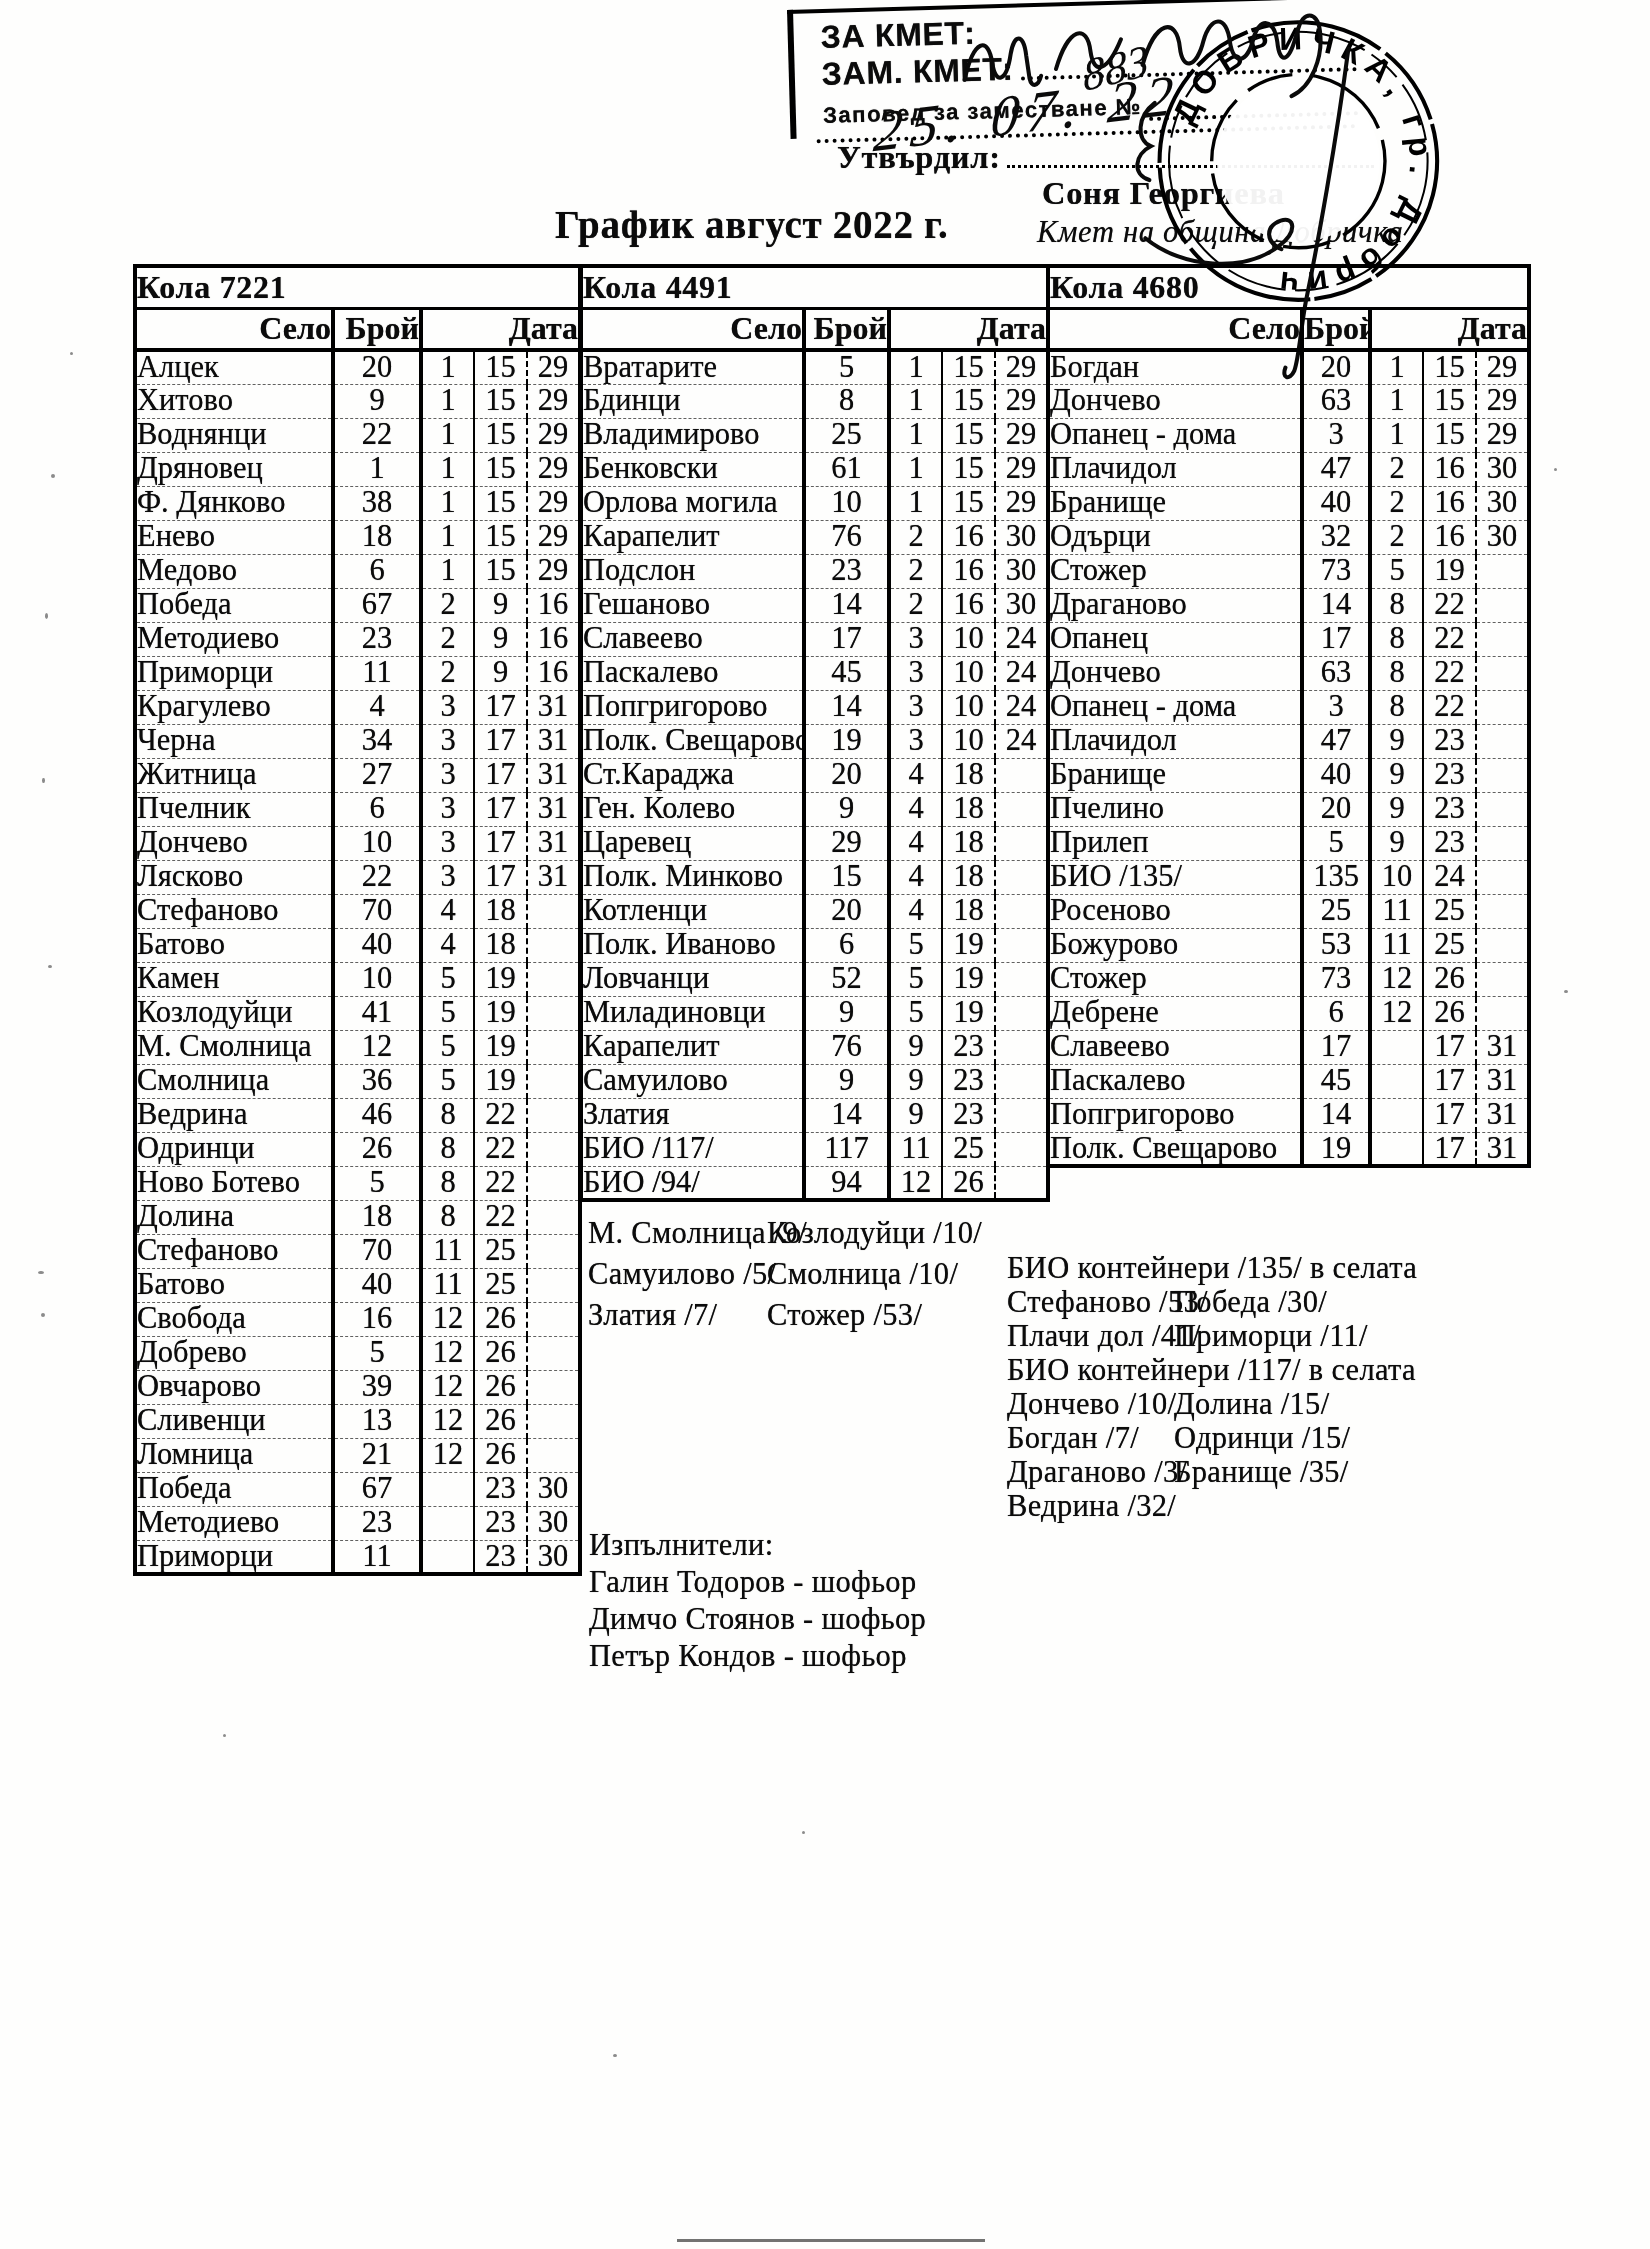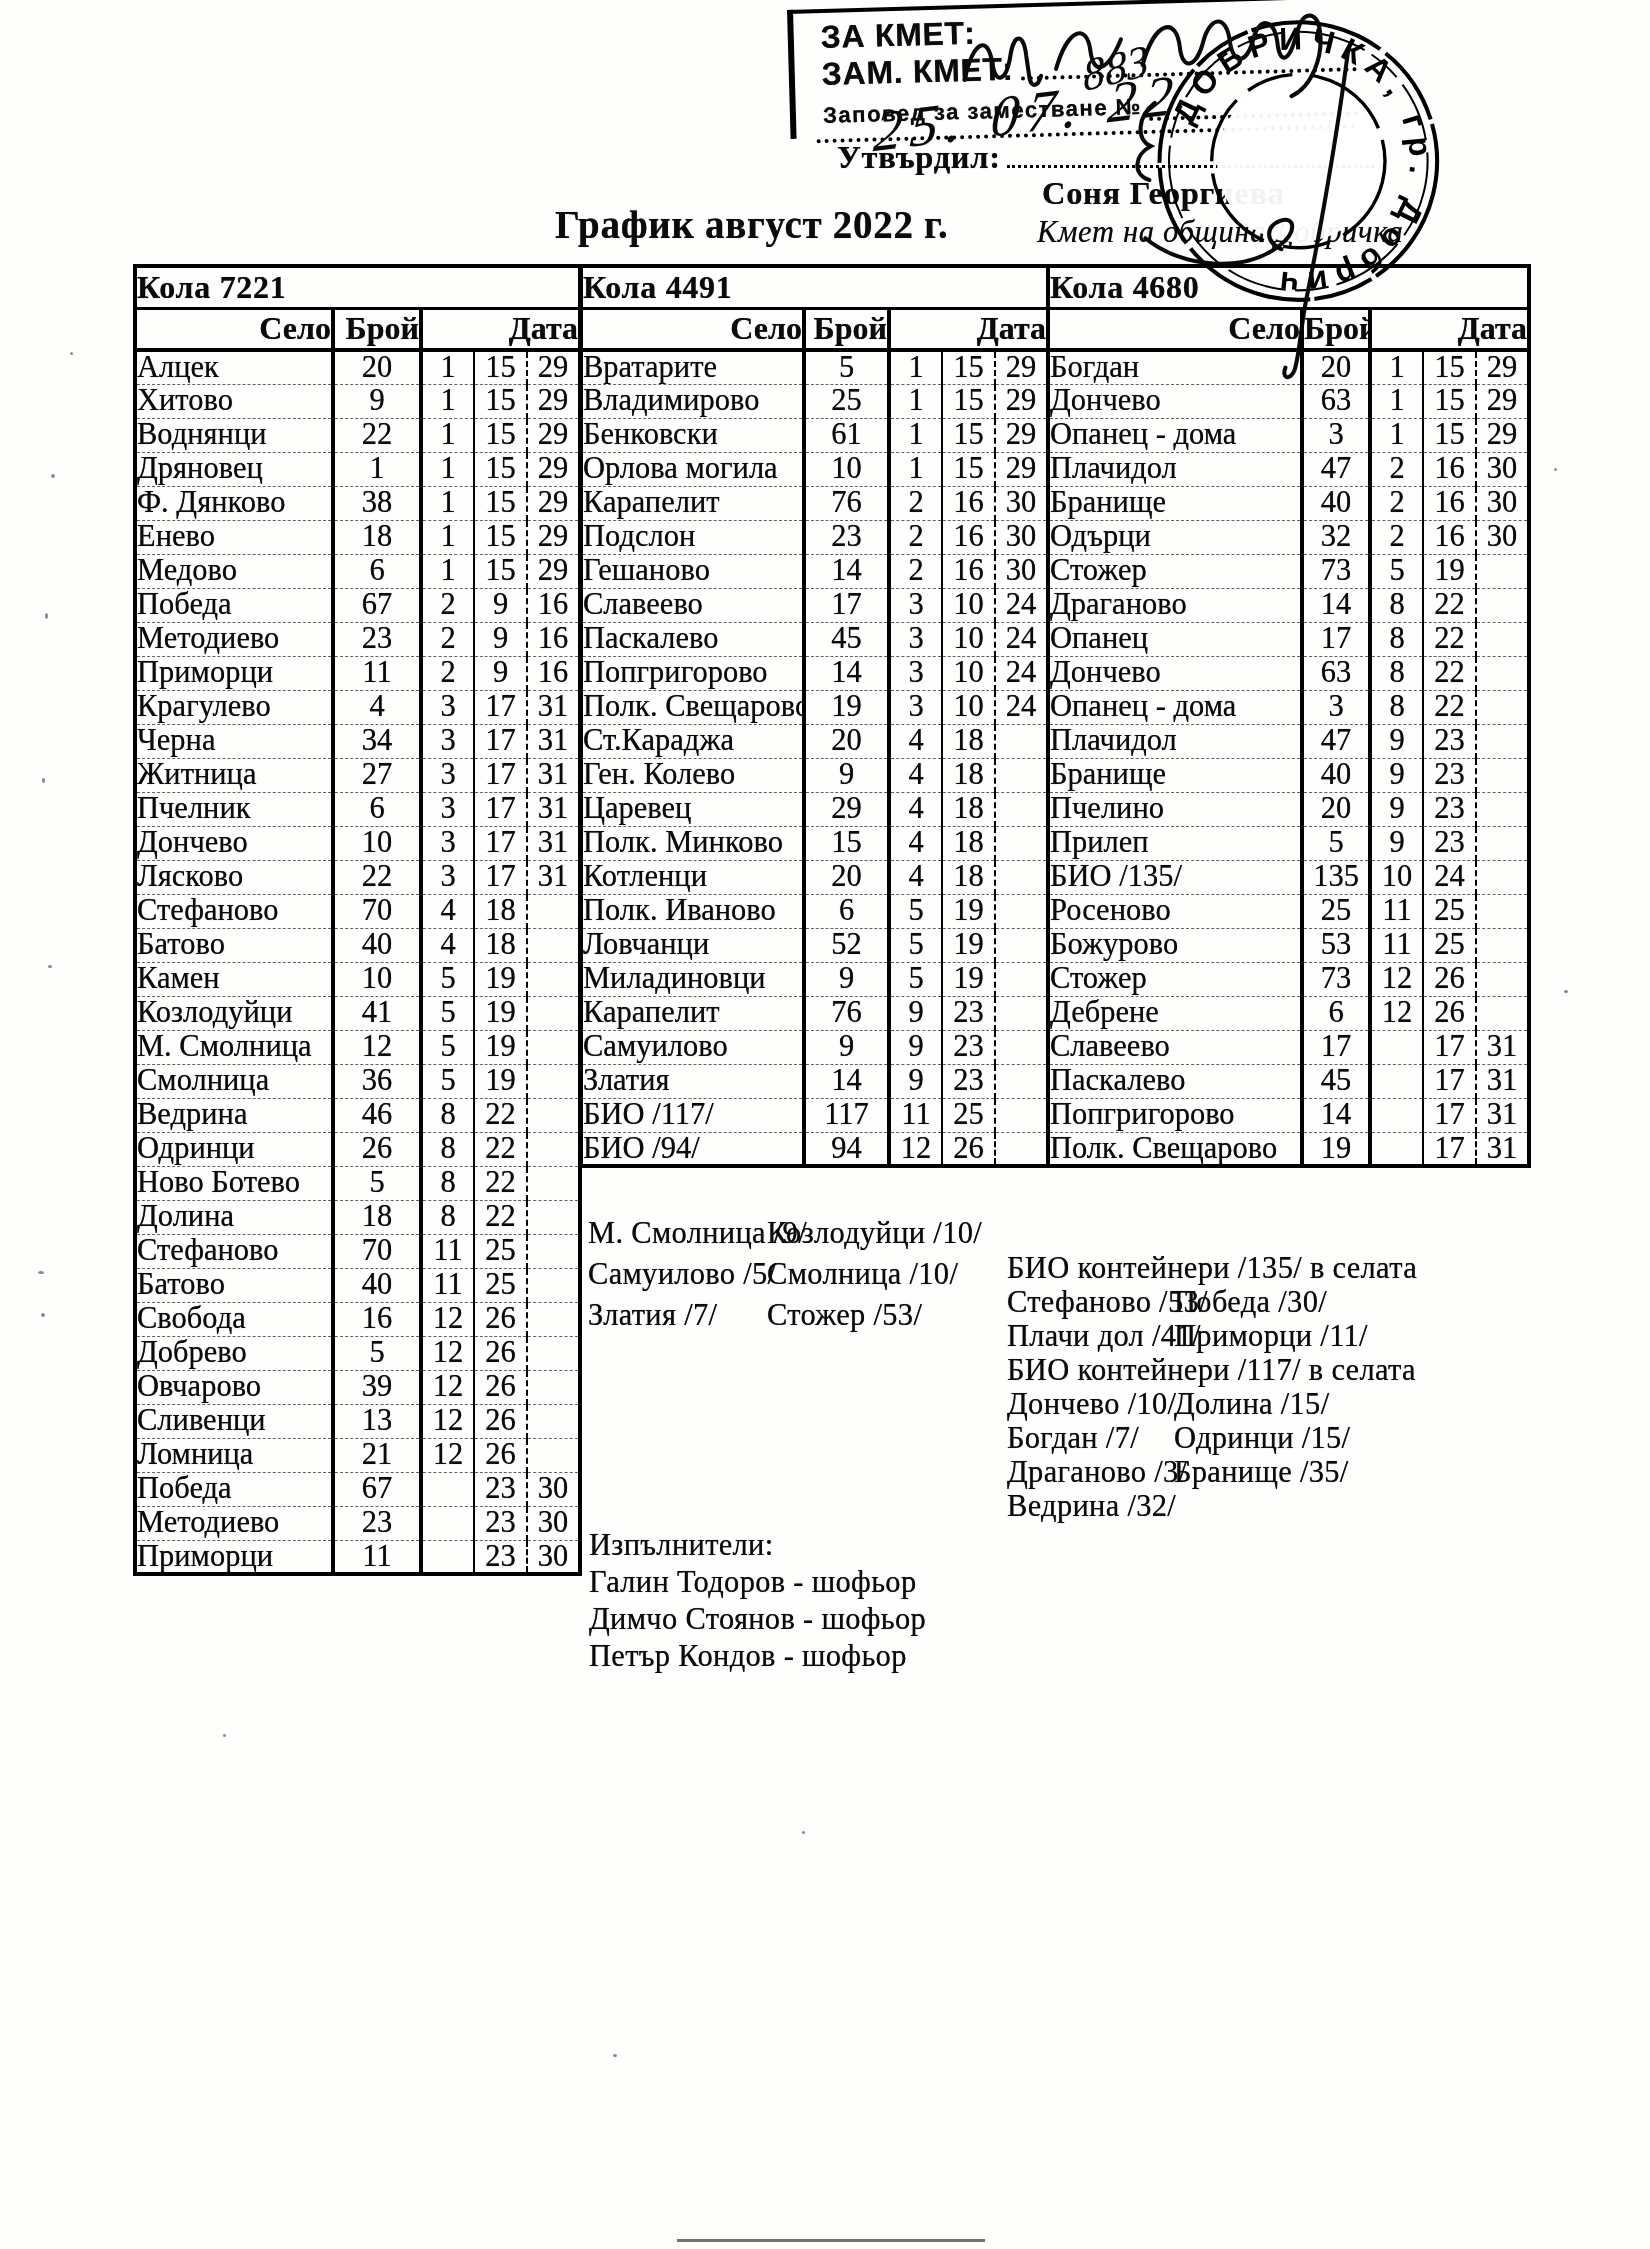--- a/index.html
+++ b/index.html
@@ -435,20 +435,27 @@
       <th class="h-date ink" colspan="3">Дата</th>
     </tr>
     <tr class="drow">
       <td class="c-vil ink">Вратарите</td>
       <td class="c-cnt ink">5</td>
       <td class="c-d1 ink">1</td>
       <td class="c-d2 ink">15</td>
       <td class="c-d3 ink">29</td>
     </tr>
         <tr class="drow">
+      <td class="c-vil ink">Бдинци</td>
+      <td class="c-cnt ink">8</td>
+      <td class="c-d1 ink">1</td>
+      <td class="c-d2 ink">15</td>
+      <td class="c-d3 ink">29</td>
+    </tr>
+        <tr class="drow">
       <td class="c-vil ink">Владимирово</td>
       <td class="c-cnt ink">25</td>
       <td class="c-d1 ink">1</td>
       <td class="c-d2 ink">15</td>
       <td class="c-d3 ink">29</td>
     </tr>
         <tr class="drow">
       <td class="c-vil ink">Бенковски</td>
       <td class="c-cnt ink">61</td>
       <td class="c-d1 ink">1</td>

